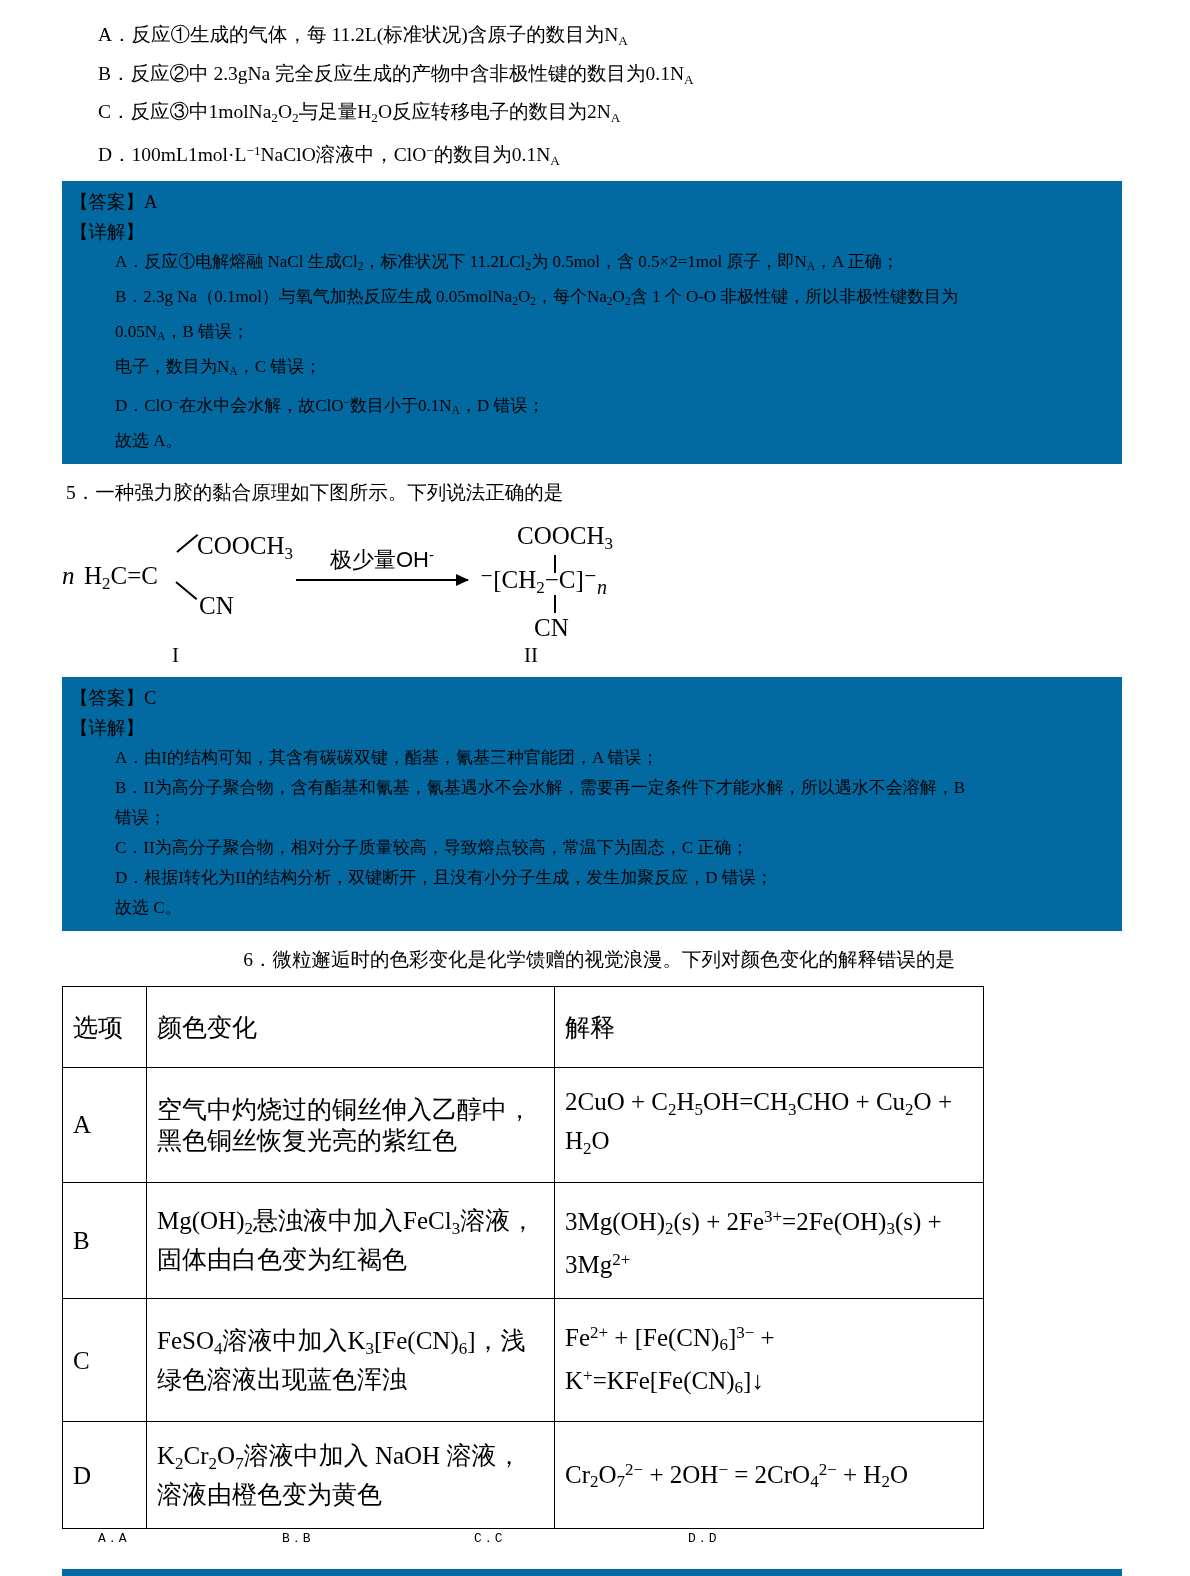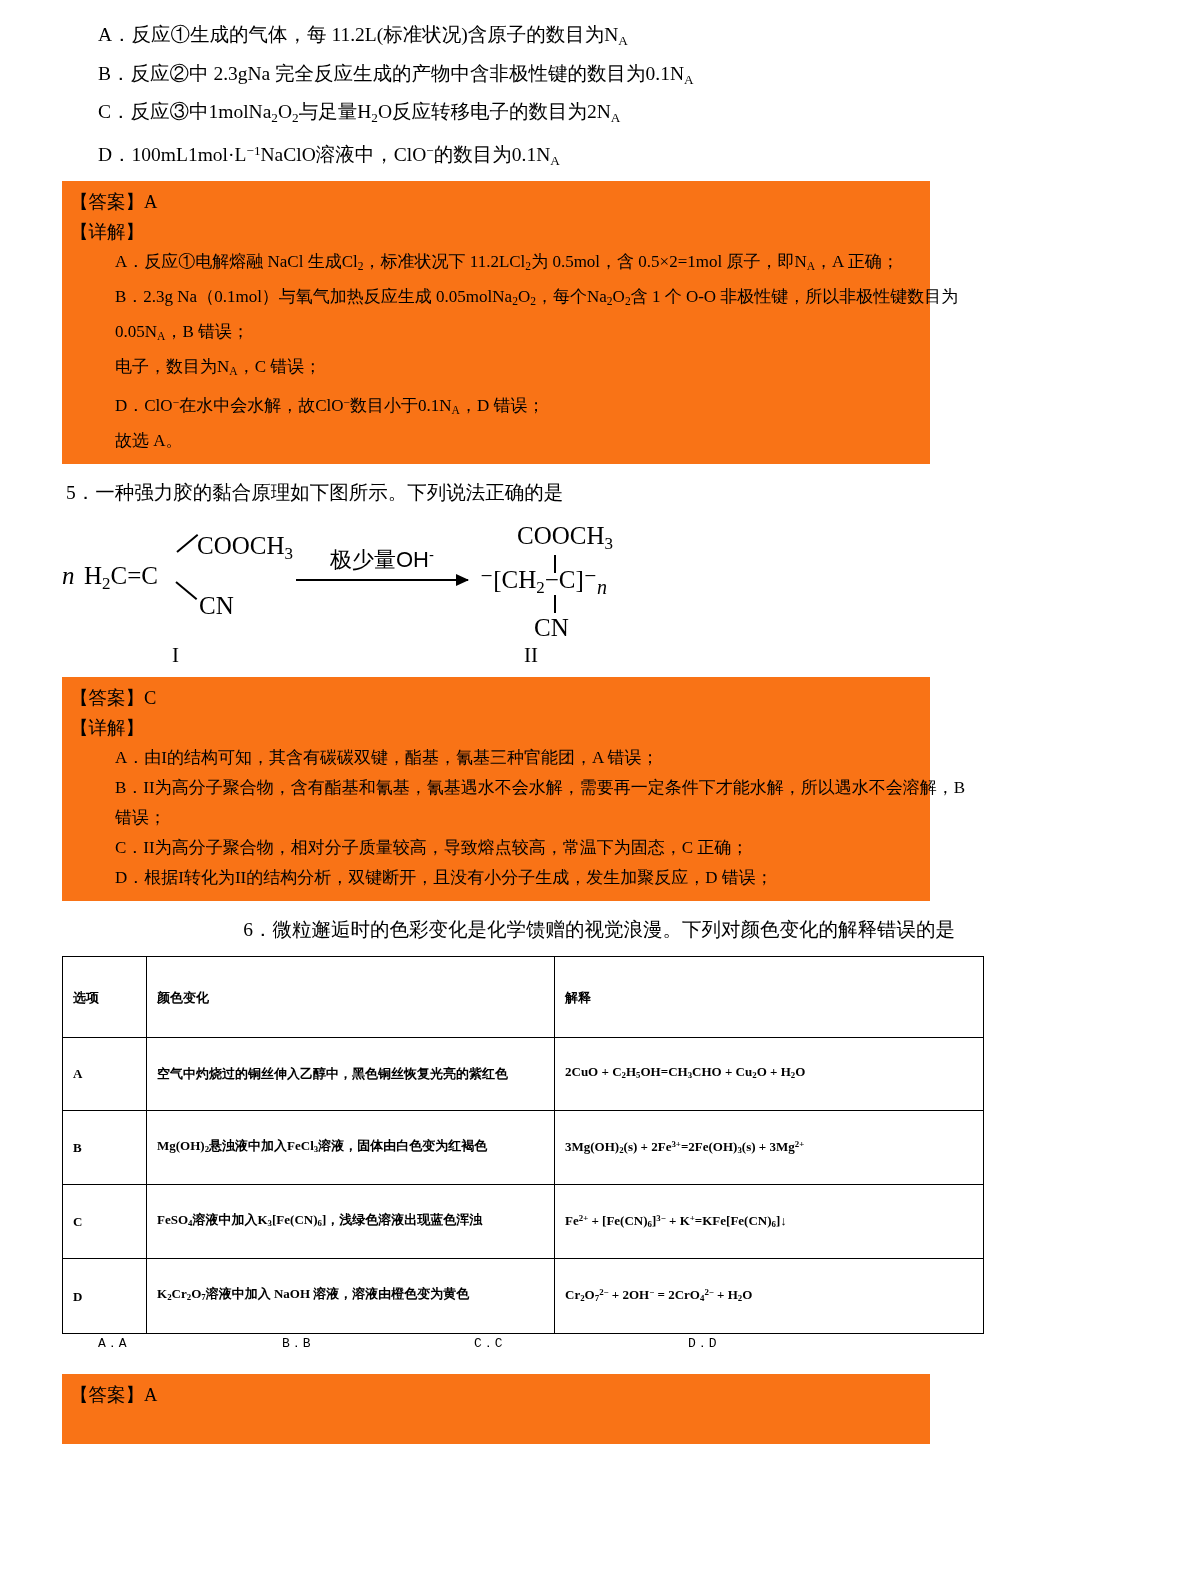--- a/index.html
+++ b/index.html
@@ -42,22 +42,22 @@
   .opt-list { margin: 0; padding: 0; }
   .opt-line {
     font-size: 19.5px;
     line-height: 33px;
     padding-left: 36px;
     white-space: nowrap;
   }
 
   
   .ansblock {
-    background: #f97316;
-    width: 868px;
+    background: #0369a1;
+    width: 1060px;
     padding: 6px 8px 8px 8px;
     box-sizing: border-box;
     margin-top: 4px;
   }
   .ansblock .ln, .ansblock .wrapln {
     font-size: 17px;
     line-height: 30px;
     margin-left: 45px;
   }
   .ansblock .hdr {
@@ -127,25 +127,25 @@
   
   table.ctab {
     border-collapse: collapse;
     width: 858px;
     margin-top: 10px;
     table-layout: fixed;
   }
   table.ctab td, table.ctab th {
     border: 1.6px solid #000;
     padding: 18px 10px;
-    font-size: 13px;
+    font-size: 25px;
     line-height: 31px;
     vertical-align: middle;
     text-align: left;
-    font-weight: bold;
+    font-weight: normal;
   }
   table.ctab .c-opt { width: 63px; text-align: left; }
   table.ctab .c-color { width: 387px; }
   table.ctab .c-exp { width: 408px; }
   table.ctab tr.hdrow td { height: 44px; }
 
   
   .choicerow {
     position: relative;
     height: 36px;
@@ -209,20 +209,21 @@
 
 
   <div class="ansblock">
     <div class="hdr">【答案】C</div>
     <div class="hdr">【详解】</div>
     <div class="ln">A．由I的结构可知，其含有碳碳双键，酯基，氰基三种官能团，A 错误；</div>
     <div class="ln">B．II为高分子聚合物，含有酯基和氰基，氰基遇水不会水解，需要再一定条件下才能水解，所以遇水不会溶解，B</div>
     <div class="ln">错误；</div>
     <div class="ln">C．II为高分子聚合物，相对分子质量较高，导致熔点较高，常温下为固态，C 正确；</div>
     <div class="ln">D．根据I转化为II的结构分析，双键断开，且没有小分子生成，发生加聚反应，D 错误；</div>
+    <div class="ln">故选 C。</div>
   </div>
 
   <div class="qstem" style="padding-left:14px;text-align:center;">6．微粒邂逅时的色彩变化是化学馈赠的视觉浪漫。下列对颜色变化的解释错误的是</div>
 
   <table class="ctab">
     <tbody>
           <tr class="hdrow">
       <td class="c-opt">选项</td>
       <td class="c-color">颜色变化</td>
       <td class="c-exp">解释</td>

